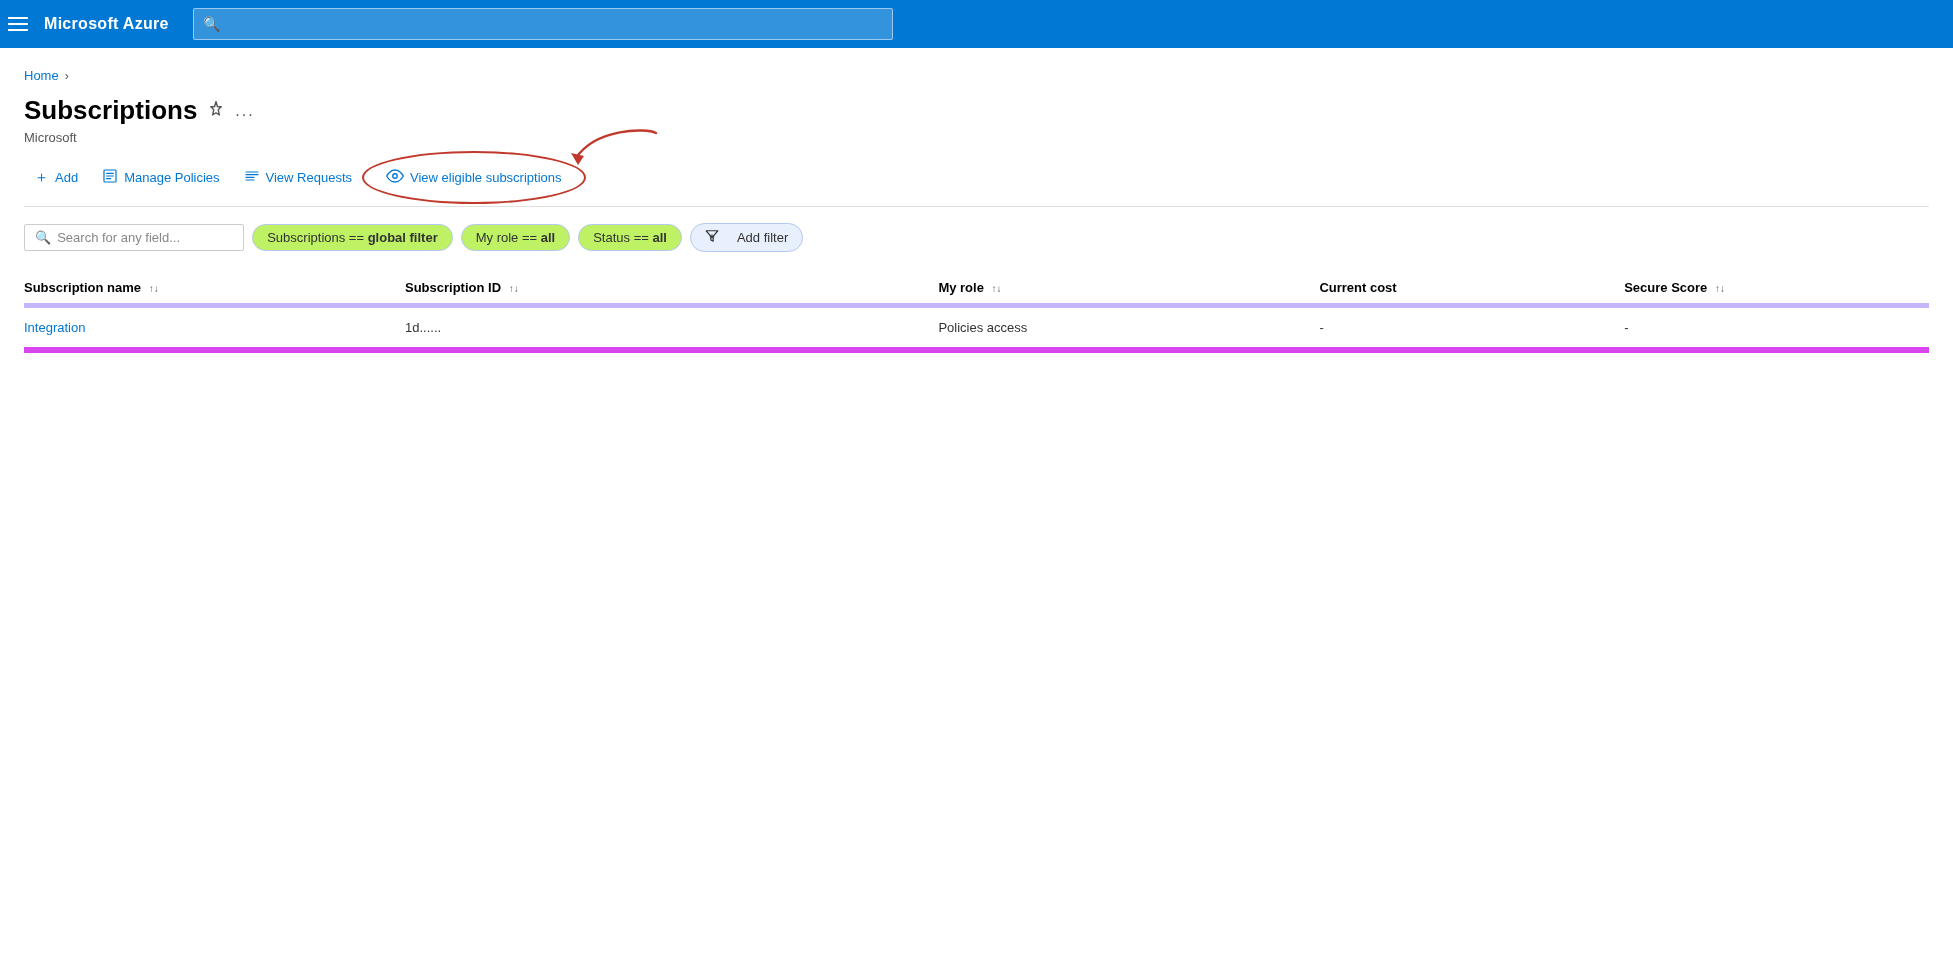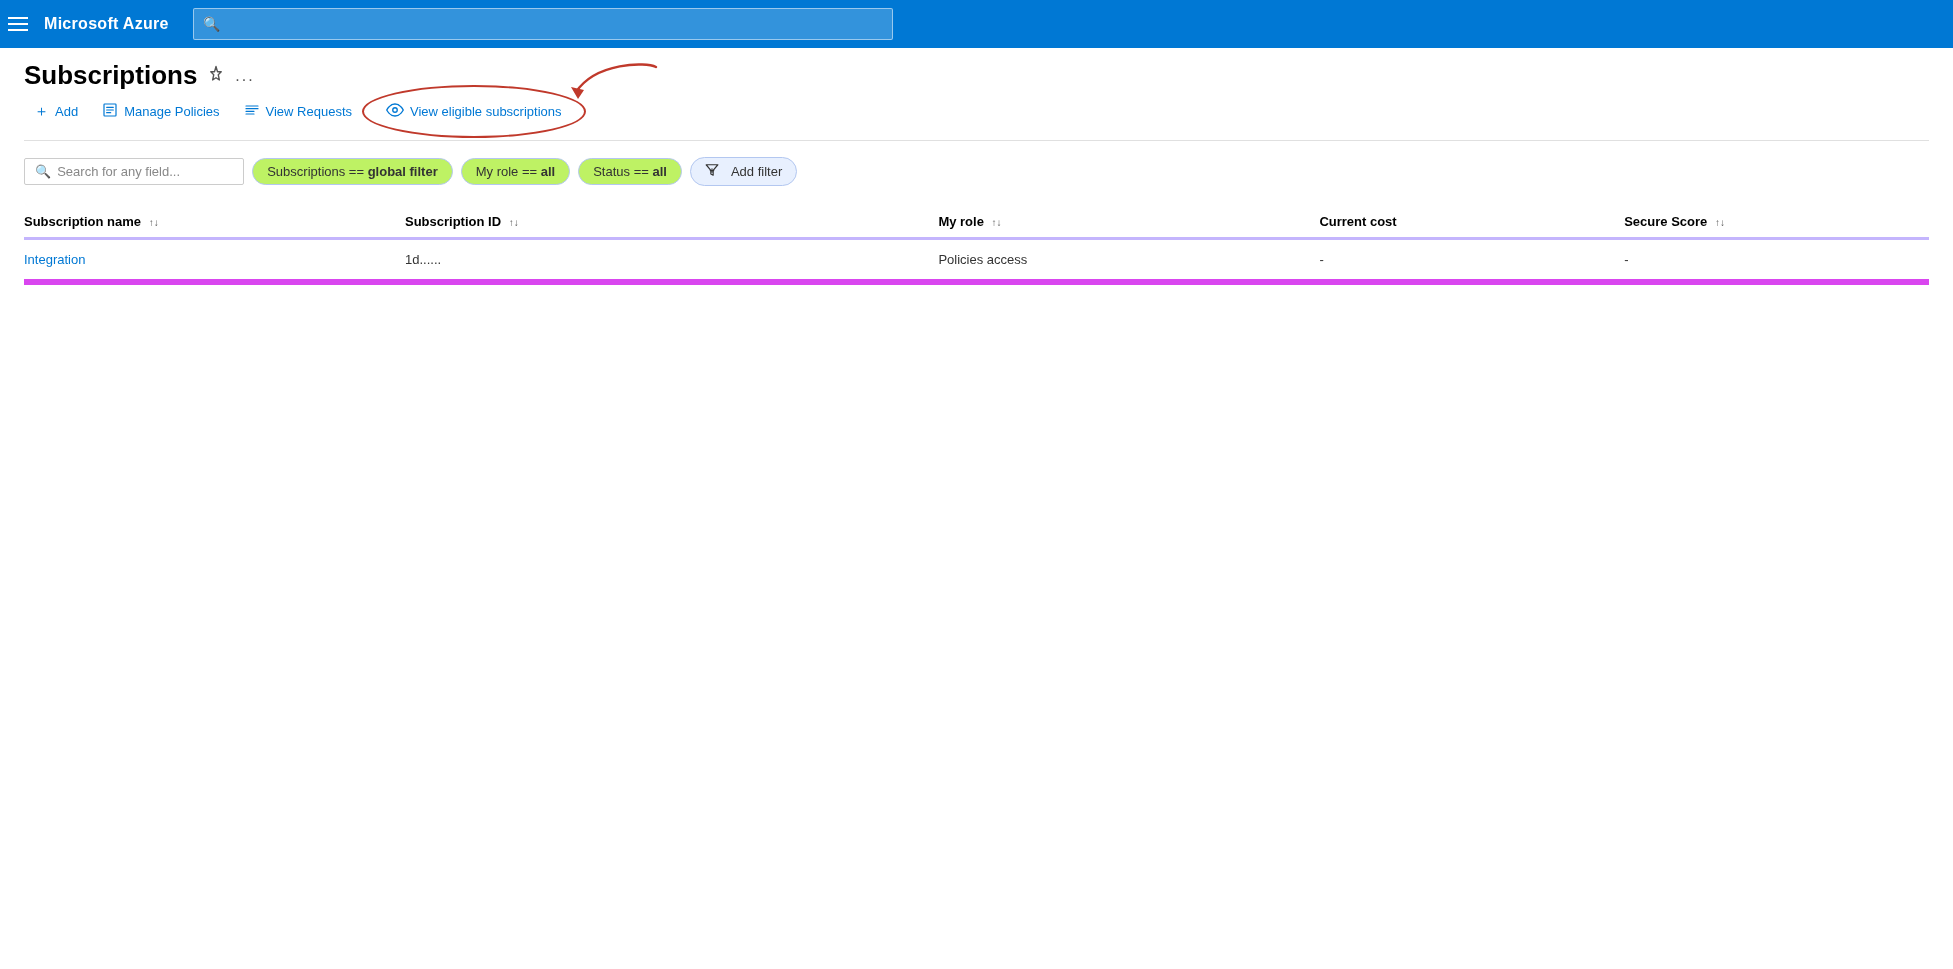--- a/index.html
+++ b/index.html
@@ -185,21 +185,21 @@
       padding: 5px 14px;
       font-size: 13px;
       color: #333;
       cursor: pointer;
       white-space: nowrap;
     }
 
     .add-filter-btn {
       display: flex;
       align-items: center;
-      gap: 12px;
+      gap: 18px;
       background: #e8f0fe;
       border: 1px solid #b3c7f0;
       border-radius: 20px;
       padding: 5px 14px;
       font-size: 13px;
       color: #333;
       cursor: pointer;
       white-space: nowrap;
     }
 
@@ -207,21 +207,21 @@
     .data-table {
       width: 100%;
       border-collapse: collapse;
     }
     .data-table th {
       text-align: left;
       font-size: 13px;
       font-weight: 600;
       color: #000;
       padding: 8px 12px 8px 0;
-      border-bottom: 3px solid #c4b5fd;
+      border-bottom: 5px solid #c4b5fd;
       white-space: nowrap;
     }
     .data-table th .sort-icon {
       font-size: 10px;
       margin-left: 4px;
       color: #555;
     }
     .data-table td {
       padding: 12px 12px 12px 0;
       font-size: 13px;
@@ -251,31 +251,36 @@
       <span></span>
   </div>
   <div class="topbar-title">Microsoft Azure</div>
   <div class="topbar-search">
     <span style="font-size:14px;">🔍</span>
   </div>
 </div>
 
 <div class="main">
 
+  <div class="breadcrumb">
+    <a href="#">Home</a>
+    <span class="breadcrumb-sep">›</span>
+  </div>
 
   <div class="page-title-area">
     <h1 class="page-title">Subscriptions</h1>
     <span class="icon-pin">
       
       <svg width="18" height="18" viewBox="0 0 24 24" fill="none" stroke="#555" stroke-width="1.8" stroke-linecap="round" stroke-linejoin="round">
         <path d="M12 2l2 7h5l-4 4 1.5 7L12 17l-4.5 3L9 13 5 9h5z"></path>
       </svg>
     </span>
     <span class="icon-ellipsis">...</span>
   </div>
+  <div class="page-subtitle">Microsoft</div>
 
   <div class="toolbar">
 
     <button class="toolbar-btn">
       <span class="btn-icon">＋</span>
       <span>Add</span>
     </button>
 
     <button class="toolbar-btn">
       <span class="btn-icon">

